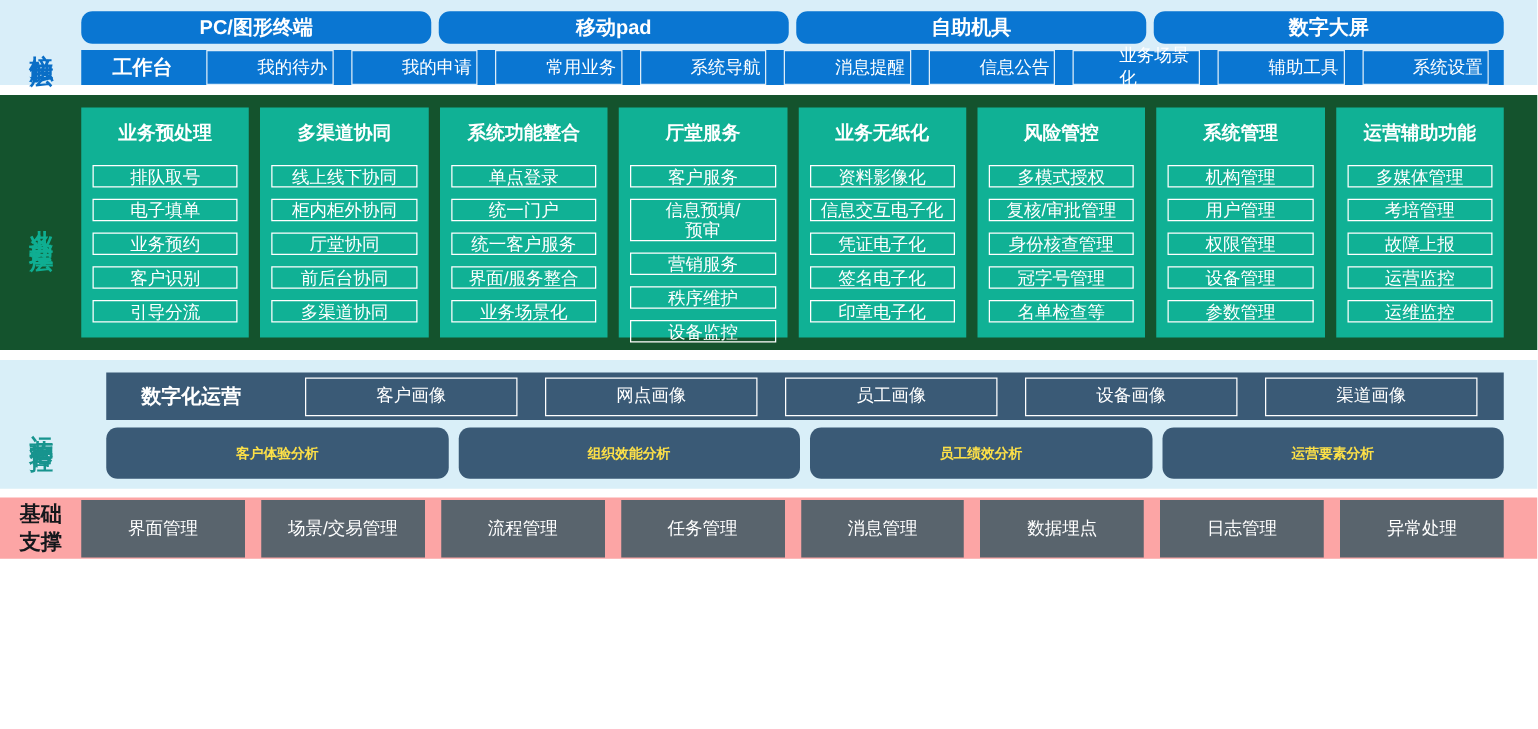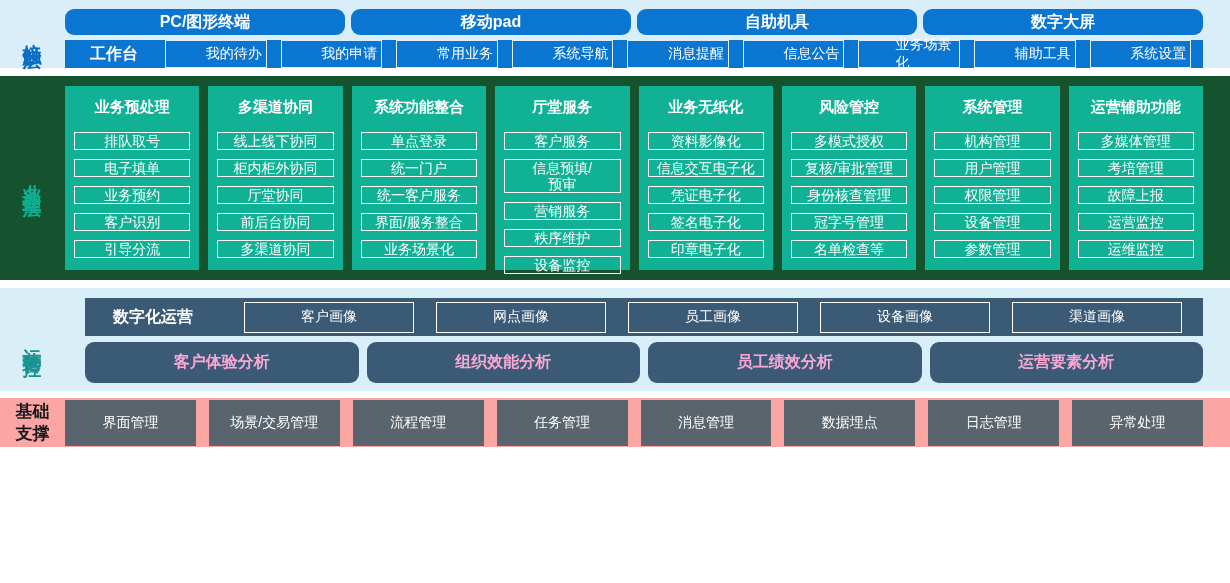--- a/index.html
+++ b/index.html
@@ -54,22 +54,22 @@
   
   .ops-content { padding-top:10px; }
   .ops-bar { height:38px; background:#3a5a76; display:flex; align-items:center; padding:0 10px 0 28px; }
   .ops-label { flex:0 0 120px; color:#fff; font-weight:bold; font-size:16px; }
   .ops-item {
     flex:1; height:29px; margin:0 11px; border:1px solid #fff;
     color:#fff; font-size:14px; display:flex; align-items:center; justify-content:center;
   }
   .analysis-row { margin-top:6px; display:flex; gap:8px; height:41px; }
   .analysis-btn {
-    flex:1; background:#3a5a76; border-radius:9px; color:#f9a8d4;
-    font-weight:bold; font-size:16px; display:flex; align-items:center; justify-content:center;
+    flex:1; background:#3a5a76; border-radius:9px; color:#fde047;
+    font-weight:bold; font-size:11px; display:flex; align-items:center; justify-content:center;
   }
 
   
   .foundation-items { flex:1; margin-right:27px; display:flex; gap:13px; align-items:center; }
   .f-btn {
     flex:1; height:46px; background:#59646d; color:#fff; font-size:14px;
     display:flex; align-items:center; justify-content:center;
   }
 </style>
 </head>

